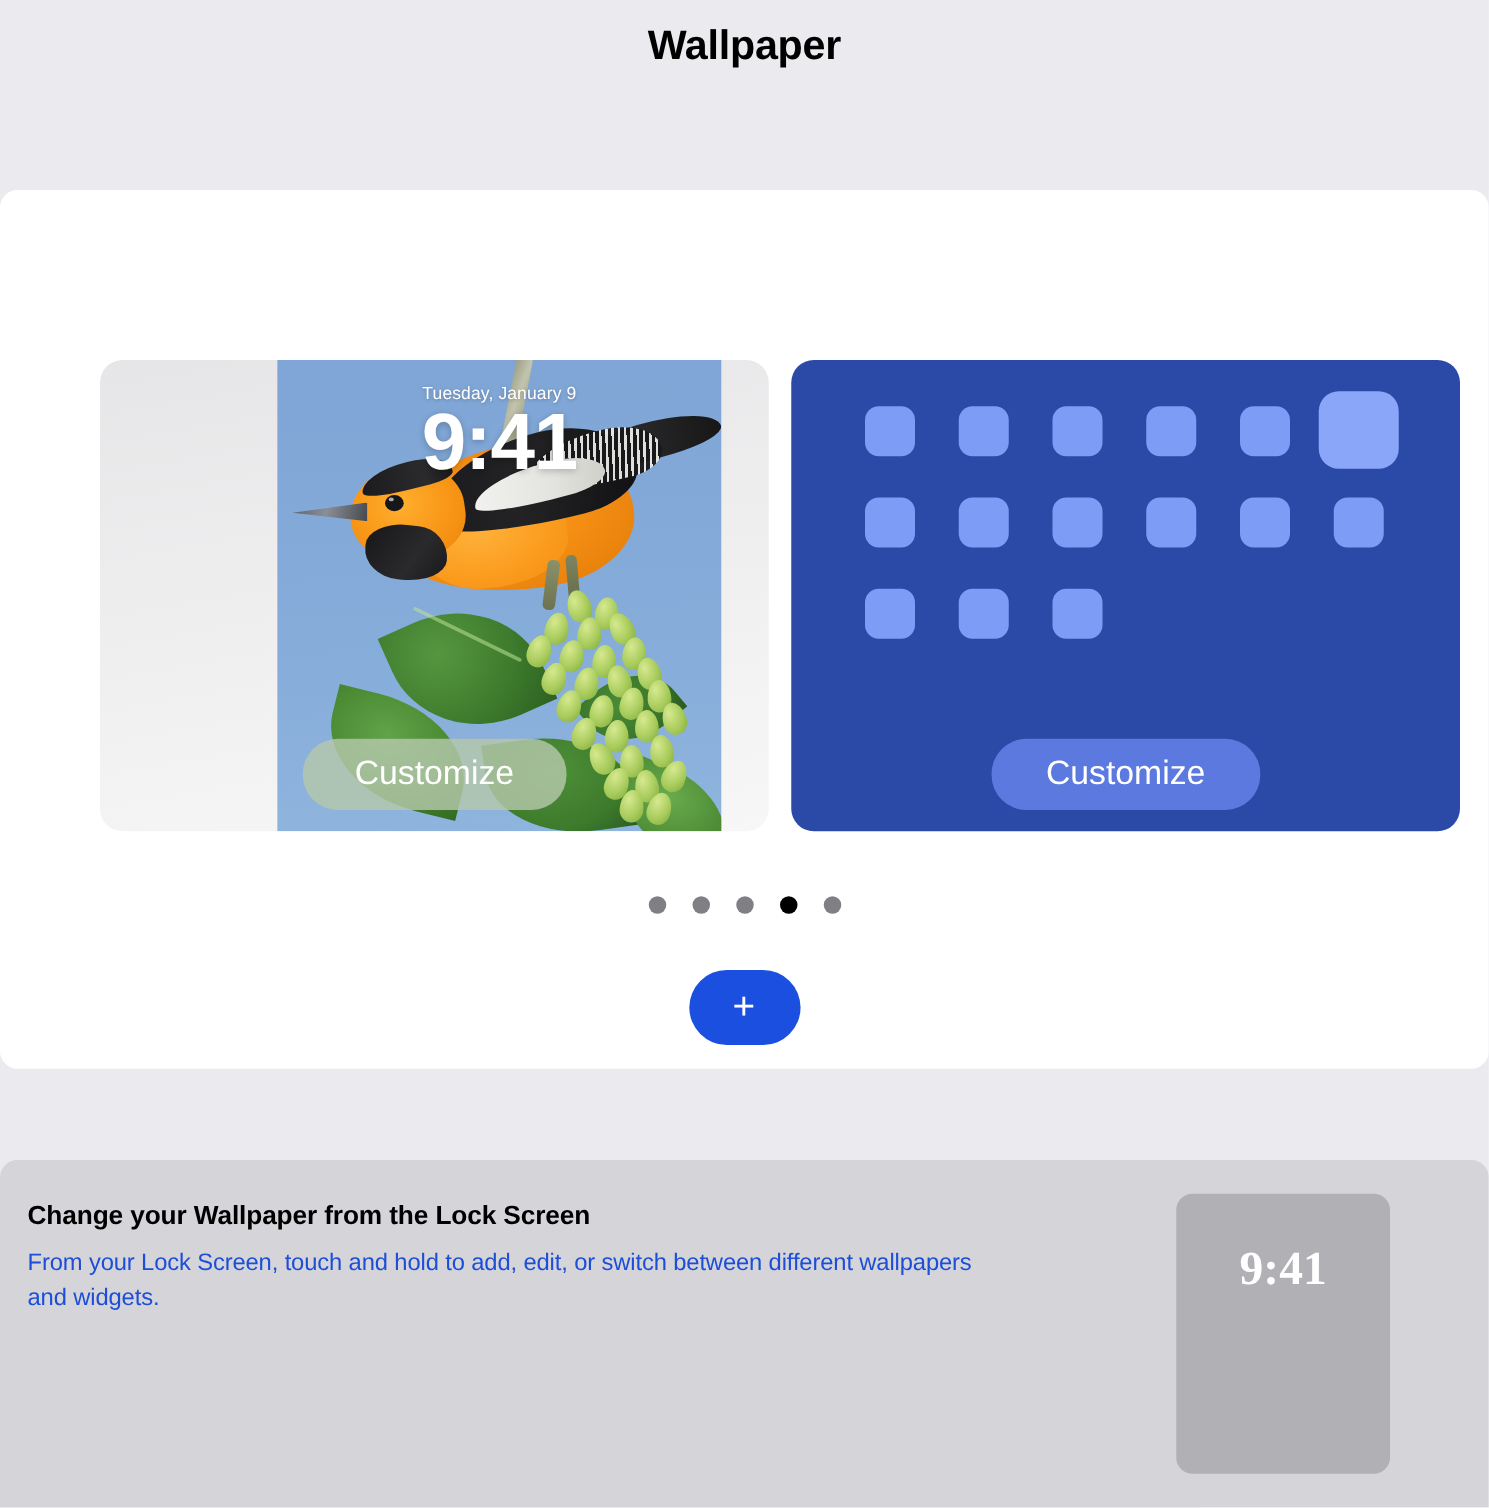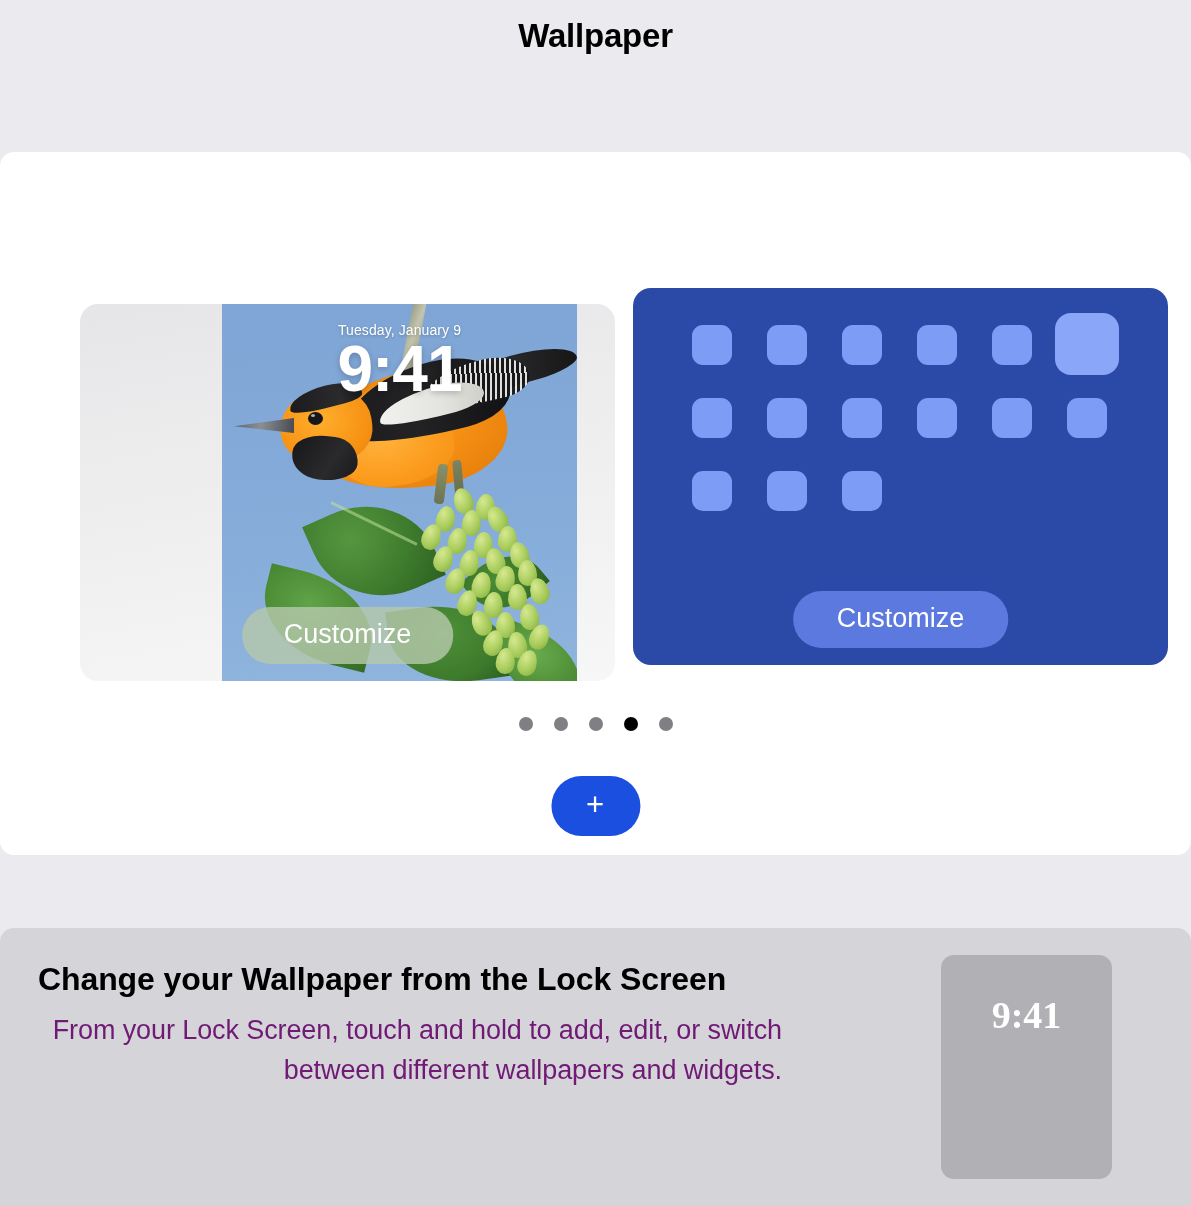--- a/index.html
+++ b/index.html
@@ -75,21 +75,21 @@
     position: absolute;
     top: 136px;
     left: 80px;
     width: 1088px;
     height: 377px;
   }
 
   
   .lock-preview {
     position: absolute;
-    left: 0; top: 16px;
+    left: 0; top: 0;
     width: 535px;
     height: 377px;
     border-radius: 18px;
     background: linear-gradient(170deg, #e6e6e8 0%, #eeeeef 45%, #f7f7f8 100%);
     overflow: hidden;
     cursor: pointer;
   }
 
   
   .wallpaper-photo {
@@ -428,33 +428,31 @@
     background: #d4d4d9;
     border-radius: 14px 14px 0 0;
   }
   .info-text {
     position: absolute;
     left: 22px;
     top: 33px;
     width: 760px;
   }
   .info-heading {
-    font-size: 32px;
+    font-size: 21px;
     font-weight: bold;
     color: #000;
     letter-spacing: -0.1px;
     margin-bottom: 12px;
-    margin-left: 16px;
   }
   .info-body {
-    font-size: 27px;
-    color: #701a75;
+    font-size: 19px;
+    color: #1d4ed8;
     line-height: 1.49;
     letter-spacing: -0.1px;
-    text-align: right;
   }
   .mini-thumb {
     position: absolute;
     right: 79px;
     top: 27px;
     width: 171px;
     height: 224px;
     background: #b0b0b5;
     border-radius: 13px;
   }

